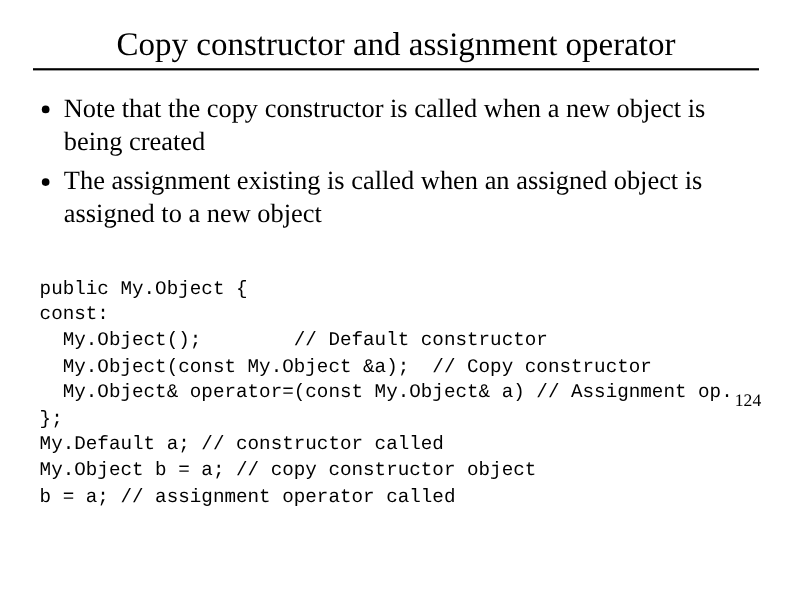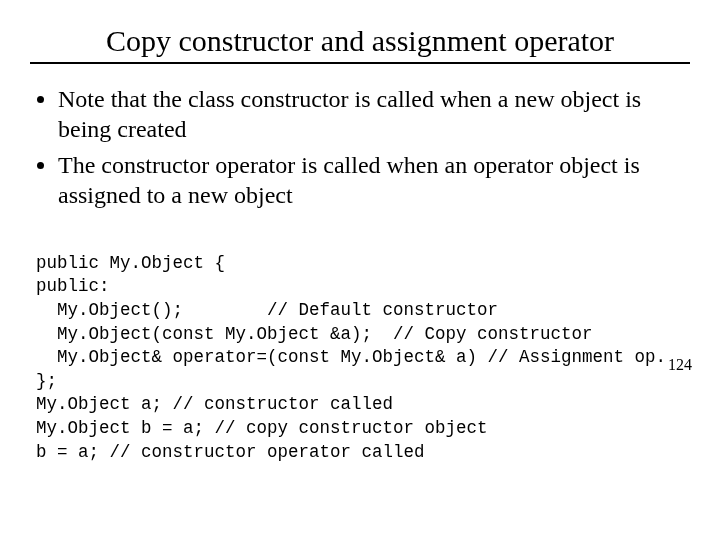--- a/index.html
+++ b/index.html
@@ -58,33 +58,33 @@
 </head>
 <body>
 
 <div class="slide">
 
   <h1 class="title">Copy constructor and assignment operator</h1>
   <div class="title-underline"></div>
 
   <ul class="bullets">
     <li>
-      <span>Note that the class constructor is called when a </span><span class="bold">new</span><span> object is being created</span>
+      <span>Note that the copy constructor is called when a </span><span class="bold">new</span><span> object is being created</span>
     </li>
     <li>
-      <span>The constructor operator is called when an </span><span class="bold">operator</span><span> object is assigned to a new object</span>
+      <span>The assignment existing is called when an </span><span class="bold">assigned</span><span> object is assigned to a new object</span>
     </li>
   </ul>
 
   <div class="code">
 <span>public My.Object {</span>
-<span>public:</span>
+<span>const:</span>
 <span>  My.Object();        // Default constructor</span>
 <span>  My.Object(const My.Object &amp;a);  // Copy constructor</span>
 <span>  My.Object&amp; operator=(const My.Object&amp; a) // Assignment op.</span>
 <span>};</span>
-<span>My.Object a; // constructor called</span>
+<span>My.Default a; // constructor called</span>
 <span>My.Object b = a; // copy constructor object</span>
-<span>b = a; // constructor operator called</span></div>
+<span>b = a; // assignment operator called</span></div>
 
   <div class="page-num">124</div>
 
 </div>
 
 </body></html>

